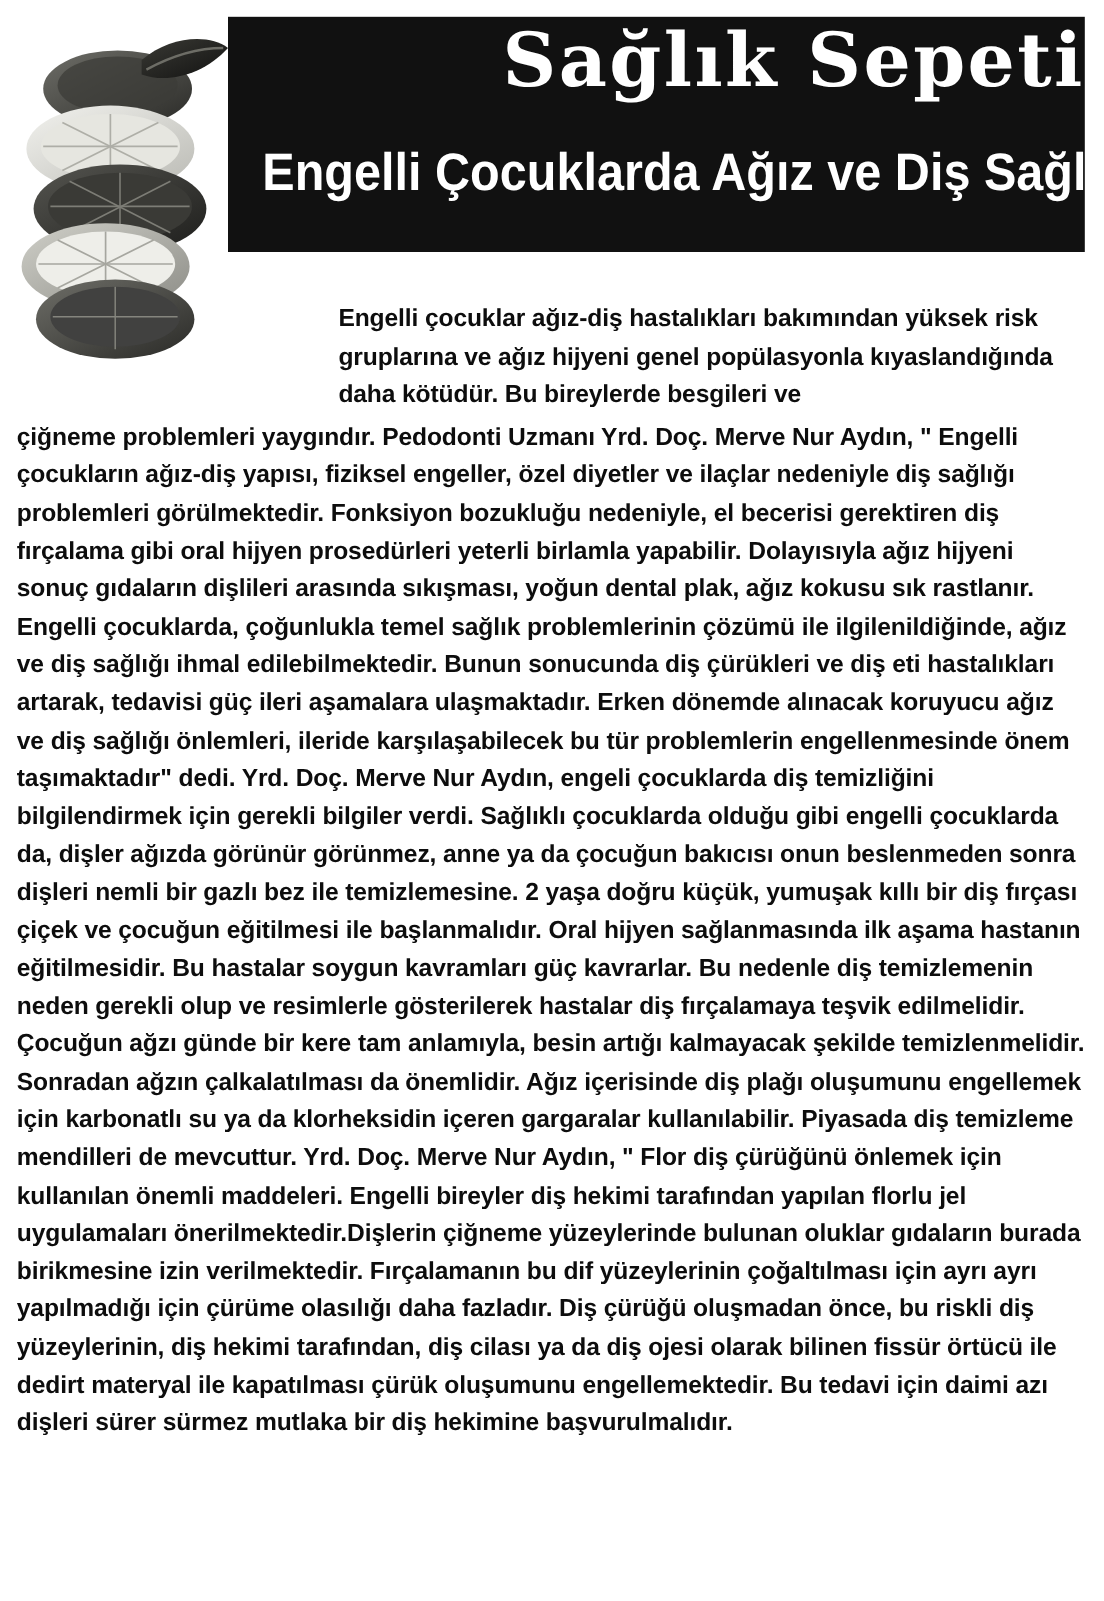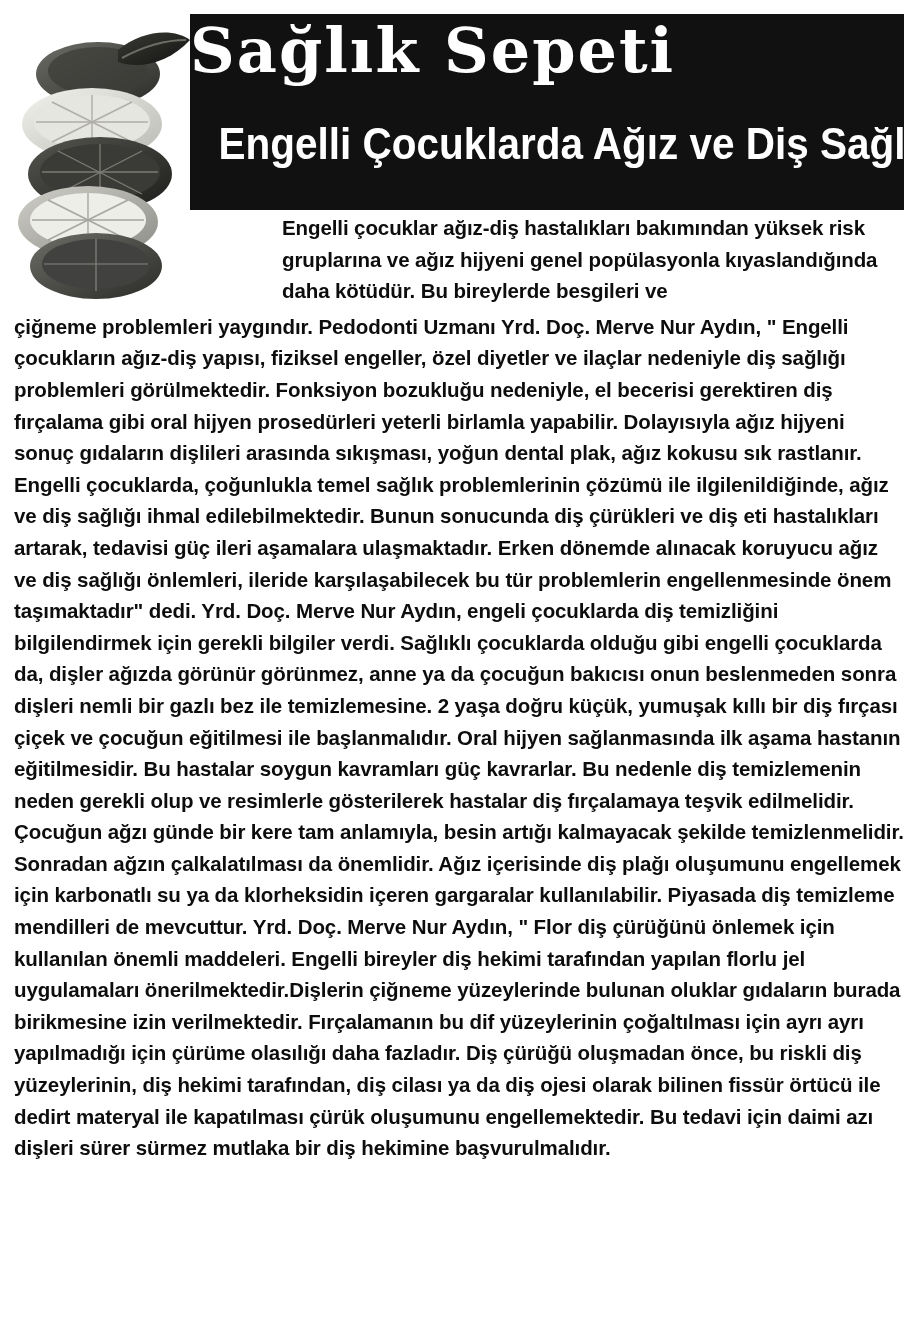--- a/index.html
+++ b/index.html
@@ -29,21 +29,21 @@
     width: 714px;
     height: 196px;
     background: #111111;
     overflow: hidden;
   }
   .masthead-title {
     position: absolute;
     left: 0;
     top: 4px;
     width: 714px;
-    text-align: left;
+    text-align: right;
     color: #ffffff;
     font-family: "DejaVu Serif", serif;
     font-weight: bold;
     font-size: 62px;
     letter-spacing: 2px;
     line-height: 1.05;
     white-space: nowrap;
   }
   .masthead-sub {
     position: absolute;
@@ -83,20 +83,21 @@
     font-size: 20.5px;
     font-weight: bold;
     line-height: 31.6px;
     text-align: left;
     color: #0d0d0d;
     letter-spacing: -0.1px;
   }
   
   .article .lead {
     padding-left: 268px;
+    margin-top: 38px;
   }
   .article .rest {
     padding-left: 0;
     margin-top: 4px;
   }
 </style>
 </head>
 <body>
 
 <div class="page">

